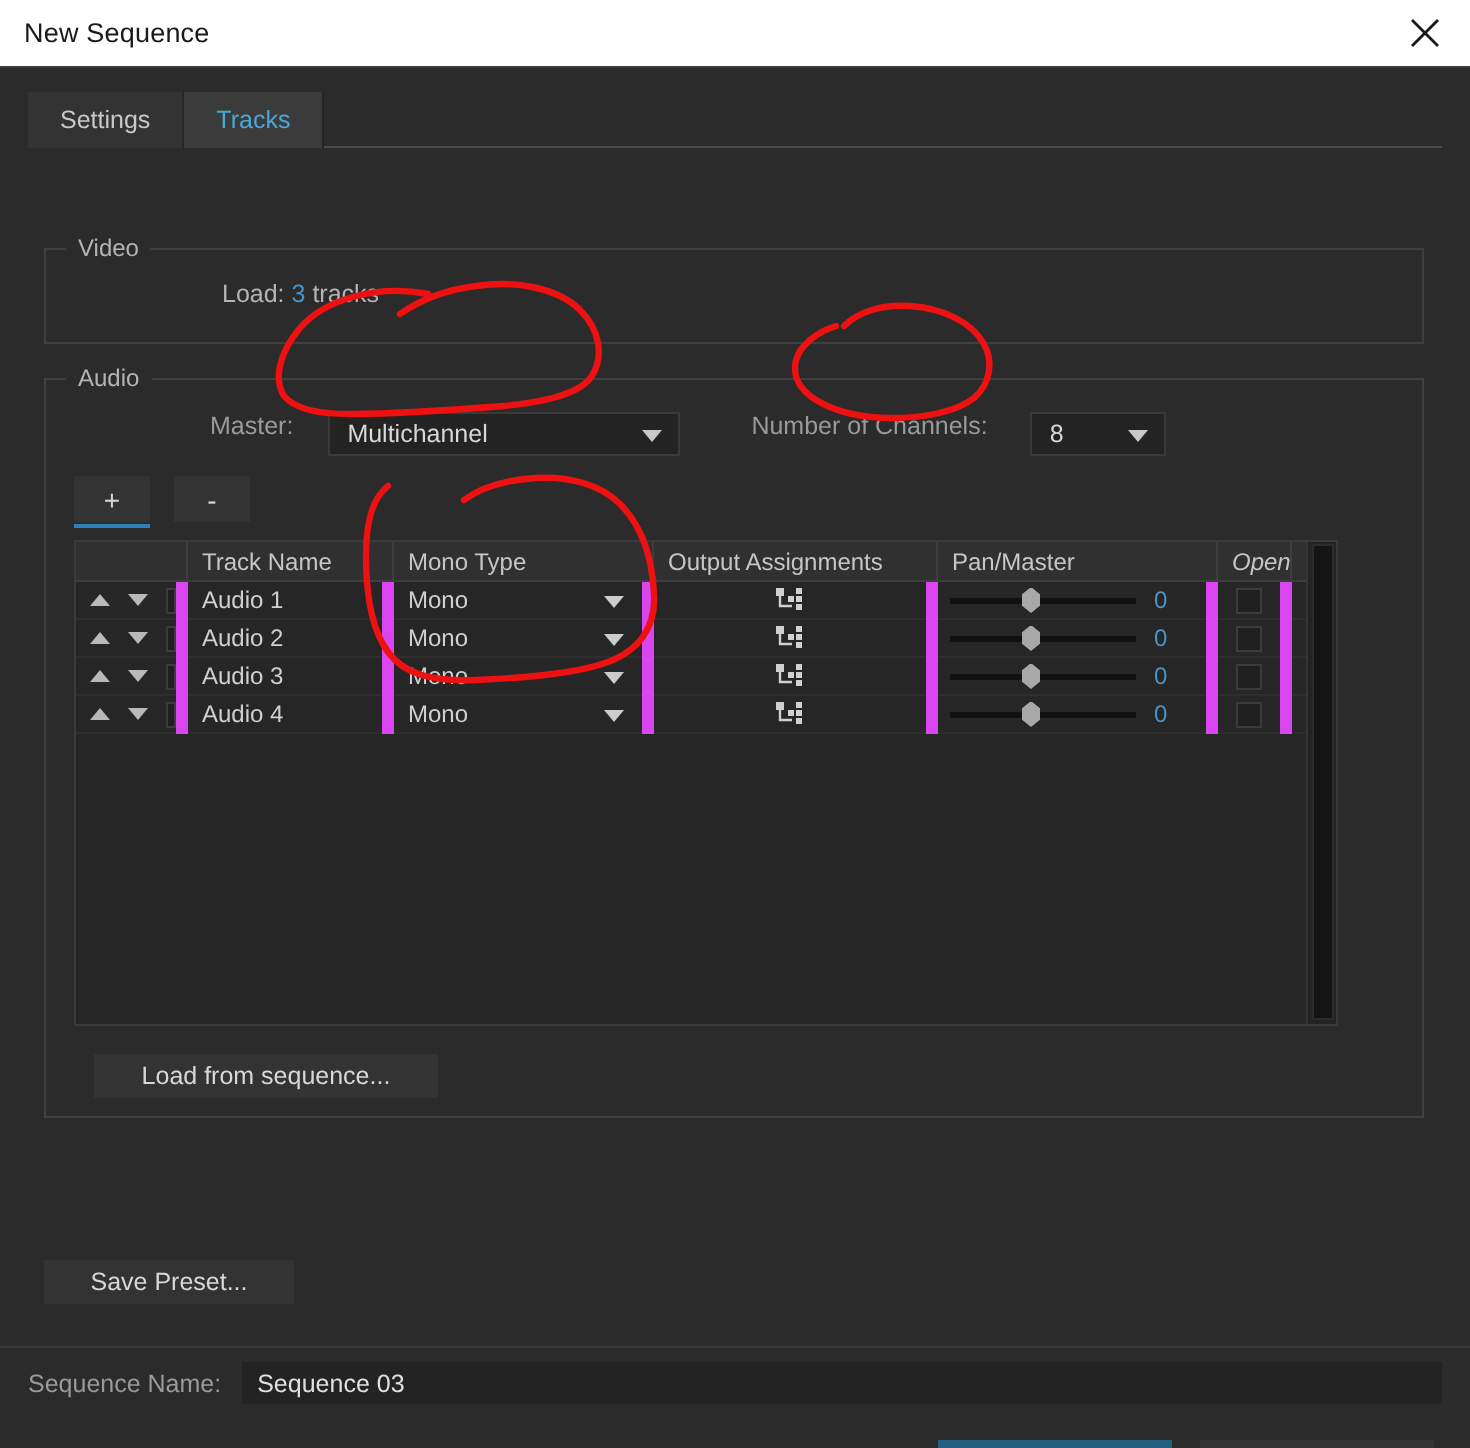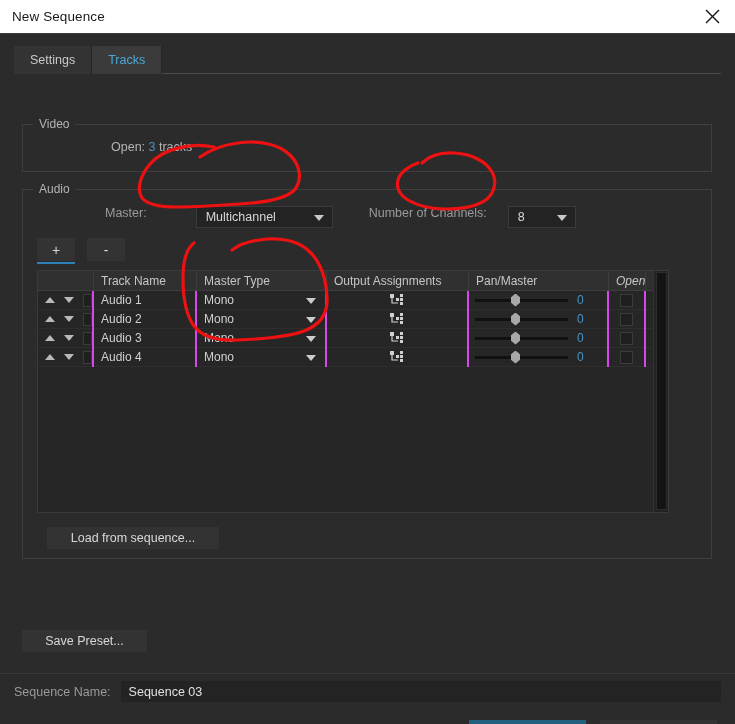--- a/index.html
+++ b/index.html
@@ -109,21 +109,21 @@
     cursor: default;
   }
   .select .caret {
     position: absolute; right: 8px; top: 50%;
     margin-top: -2px;
     width: 0; height: 0;
     border-left: 5px solid transparent;
     border-right: 5px solid transparent;
     border-top: 6px solid #c9c9c9;
   }
-  #master-select { width: 137px; margin-right: 26px; margin-left: 32px; }
+  #master-select { width: 176px; margin-right: 26px; }
   #channels-select { width: 68px; margin-left: 4px; }
 
   
   .pm-row { position: absolute; left: 14px; top: 48px; display: flex; }
   .pm-btn {
     width: 38px; height: 23px;
     background: #333333;
     display: flex; align-items: center; justify-content: center;
     color: #d5d5d5; font-size: 14px;
     margin-right: 12px;
@@ -180,21 +180,21 @@
   .c-end  { width: flex; flex: 1 1 auto; border-right: none; }
 
   .trow {
     display: flex; height: 19px; align-items: center;
     border-bottom: 1px solid #2e2e2e;
   }
   .td {
     height: 19px; display: flex; align-items: center;
     font-size: 12px; color: #d0d0d0;
     padding-left: 7px;
-    border-right: 2px solid #d946ef;
+    border-right: 6px solid #d946ef;
     position: relative;
     overflow: hidden; white-space: nowrap;
   }
   .td.c-end { border-right: none; }
 
   .arrow-up, .arrow-dn {
     width: 0; height: 0; cursor: default;
     border-left: 5px solid transparent;
     border-right: 5px solid transparent;
   }
@@ -318,21 +318,21 @@
   <div class="dialog-body">
 
     <div class="tabbar">
       <div class="tab">Settings</div>
       <div class="tab active">Tracks</div>
     </div>
 
     <div class="groupbox" id="video-group">
       <span class="group-legend">Video</span>
       <div class="video-row">
-        <span>Open:</span>
+        <span>Load:</span>
         <span class="accent">3</span>
         <span>tracks</span>
       </div>
     </div>
 
     <div class="groupbox" id="audio-group">
       <span class="group-legend">Audio</span>
 
       <div class="master-row">
         <span class="field-label">Master:</span>
@@ -351,21 +351,21 @@
         <div class="pm-btn focused">+</div>
         <div class="pm-btn">-</div>
       </div>
 
       <div class="table-wrap">
         <div class="table-main">
 
           <div class="thead">
             <div class="th c-ctrl"></div>
             <div class="th c-name">Track Name</div>
-            <div class="th c-type">Master Type</div>
+            <div class="th c-type">Mono Type</div>
             <div class="th c-out">Output Assignments</div>
             <div class="th c-pan">Pan/Master</div>
             <div class="th c-open">Open</div>
             <div class="th c-end"></div>
           </div>
 
           <div class="trow">
             <div class="td c-ctrl">
               <span class="arrow-up"></span>
               <span class="arrow-dn"></span>

